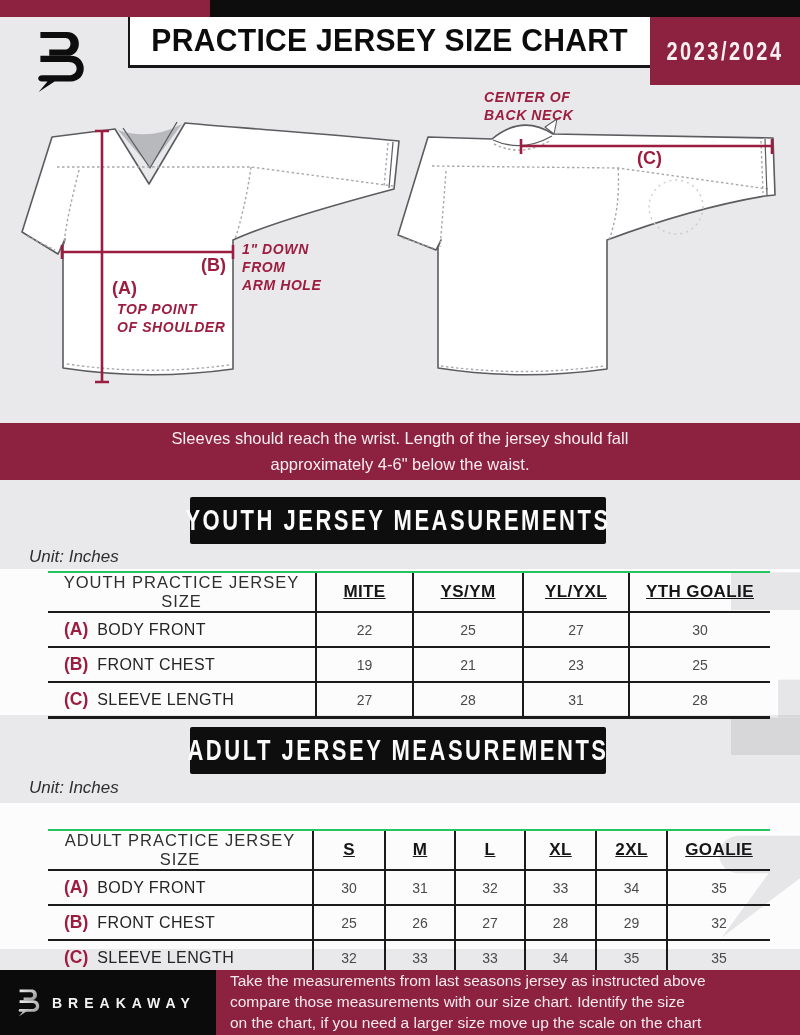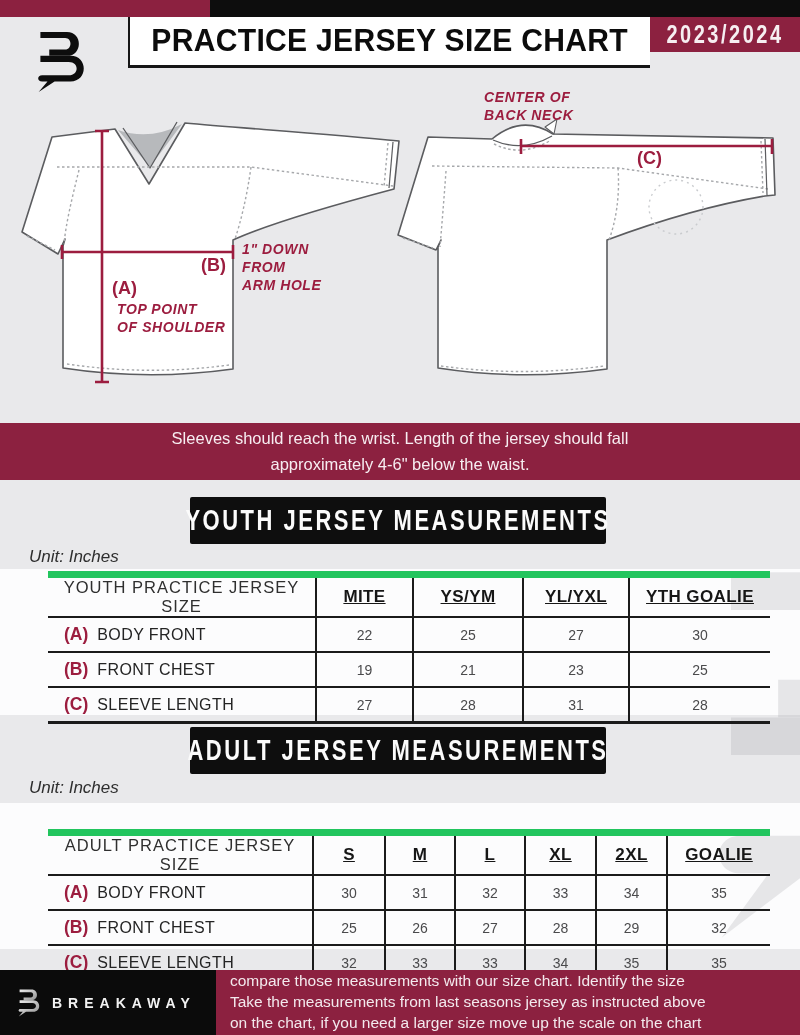--- a/index.html
+++ b/index.html
@@ -7,21 +7,21 @@
   .page{position:relative;width:800px;height:1035px;background:#e9e9eb;overflow:hidden;}
 
   
   .topbar-maroon{position:absolute;left:0;top:0;width:210px;height:17px;background:#8c2140;z-index:3;}
   .topbar-black{position:absolute;left:210px;top:0;width:590px;height:17px;background:#0d0d0d;z-index:3;}
 
   
   .title-box{position:absolute;left:128px;top:17px;width:522px;height:51px;background:#ffffff;
     border-left:2px solid #161616;border-bottom:3px solid #161616;display:flex;align-items:center;justify-content:center;z-index:4;box-sizing:border-box;}
   .title-box span{font-size:31px;font-weight:800;color:#0c0c0c;letter-spacing:.3px;transform:scaleX(.97);white-space:nowrap;}
-  .year-box{position:absolute;left:650px;top:17px;width:150px;height:35px;background:#8c2140;display:flex;align-items:center;justify-content:center;z-index:4;}
+  .year-box{position:absolute;left:650px;top:17px;width:150px;height:68px;background:#8c2140;display:flex;align-items:center;justify-content:center;z-index:4;}
   .year-box span{display:inline-block;font-size:20px;font-weight:700;color:#f6eef1;letter-spacing:2.5px;transform:scaleY(1.25);white-space:nowrap;}
   .logo-header{position:absolute;left:28px;top:26px;z-index:4;}
 
   
   .white-band{position:absolute;left:0;width:800px;background:#fcfcfd;z-index:0;}
   .band-youth{top:569px;height:146px;}
   .band-adult{top:803px;height:146px;}
   .watermark{position:absolute;left:665px;top:540px;z-index:1;opacity:.22;}
 
   
@@ -42,21 +42,21 @@
   .banner-adult{top:727px;}
   .unit-line{position:absolute;left:0;width:800px;font-style:italic;font-weight:500;font-size:17px;color:#2e2e2e;z-index:2;margin-left:29px;}
   .unit-youth{top:547px;}
   .unit-adult{top:778px;}
 
   
   table.size-table{position:absolute;left:48px;width:722px;border-collapse:collapse;table-layout:fixed;z-index:2;}
   .table-youth{top:571px;}
   .table-adult{top:805px;margin-top:24px;}
   .size-table th,.size-table td{height:33px;padding:0;border-bottom:2px solid #1b1b1b;}
-  .size-table thead th{border-top:7px solid #22c55e;}
+  .size-table thead th{border-top:2px solid #22c55e;}
   .size-table tbody tr:last-child td{border-bottom:3px solid #1b1b1b;}
   .size-table th.val,.size-table td.val{border-left:2px solid #1b1b1b;text-align:center;}
   .size-table thead th.val{font-size:17px;font-weight:700;color:#161616;letter-spacing:.4px;text-decoration:underline;}
   .size-table thead th.lbl-h{font-size:16.5px;font-weight:400;color:#2f2f2f;letter-spacing:1px;text-align:center;}
   .size-table td.val{font-size:14px;font-weight:400;color:#4a4a4c;}
   .size-table td.lbl{text-align:left;padding-left:16px;white-space:nowrap;}
   .size-table td.lbl .letter{color:#9c1d3f;font-weight:800;font-size:17.5px;margin-right:9px;}
   .size-table td.lbl .lname{color:#242424;font-weight:500;font-size:16px;letter-spacing:.4px;}
 
   
@@ -268,18 +268,18 @@
         </linearGradient>
       </defs>
       <g fill="url(#silver)">
         <path d="M14 6 L44 6 C62 6 62 33 44 33 L24 33 L24 26 L42 26 C50 26 50 13 42 13 L14 13 Z"></path>
         <path d="M14 33 L48 33 C68 33 68 62 48 62 L30 62 L12 74 L22 62 L16 62 C10 62 10 55 16 55 L46 55 C58 55 58 40 46 40 L14 40 Z"></path>
       </g>
     </svg>
     <span class="brand">BREAKAWAY</span>
   </div>
   <div class="footer-maroon">
+    <div>Take the measurements from last seasons jersey as instructed above</div>
     <div>compare those measurements  with our size chart. Identify the size</div>
-    <div>Take the measurements from last seasons jersey as instructed above</div>
     <div>on the chart, if you need a larger size move up the scale on the chart</div>
   </div>
 
 </div>
 
 </body></html>

